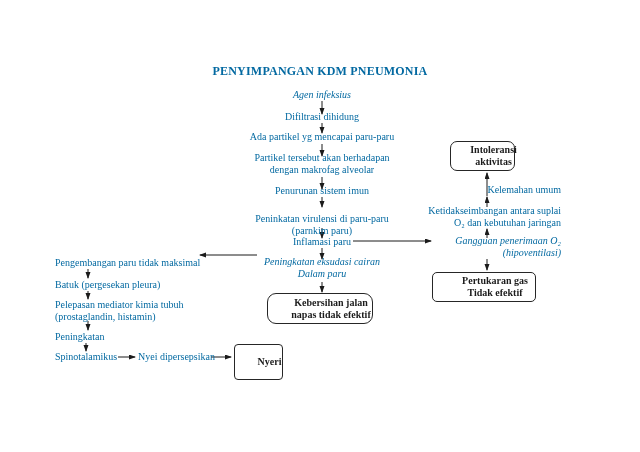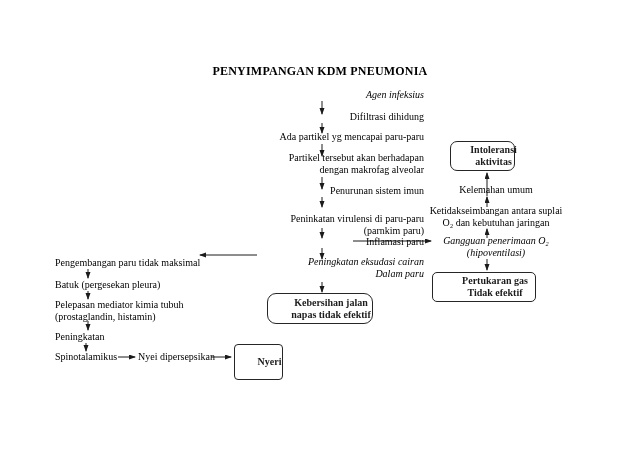--- a/index.html
+++ b/index.html
@@ -9,24 +9,24 @@
     background:#ffffff;
     font-family:"Liberation Serif","DejaVu Serif",serif;
     color:#1b1b1b;
     overflow:hidden;
   }
   .arrows{position:absolute;left:0;top:0;width:640px;height:452px;}
   .node{
     position:absolute;
     font-size:10px;line-height:11.5px;
     white-space:pre-line;
-    color:#000000;
+    color:#0369a1;
   }
-  .ctr{left:220px;width:204px;text-align:right;}
-  .rcol{left:422px;width:148px;text-align:center;}
+  .ctr{left:220px;width:204px;text-align:center;}
+  .rcol{left:413px;width:148px;text-align:right;}
   .lcol{left:55px;text-align:left;}
   .it{font-style:italic;}
   .title{
     left:160px;top:64px;width:320px;text-align:center;
     font-weight:700;font-size:12px;line-height:14px;letter-spacing:.2px;
   }
   .dbox{
     position:absolute;
     border:1.5px solid #262626;border-radius:8px;background:#ffffff;
     display:flex;align-items:center;justify-content:center;

